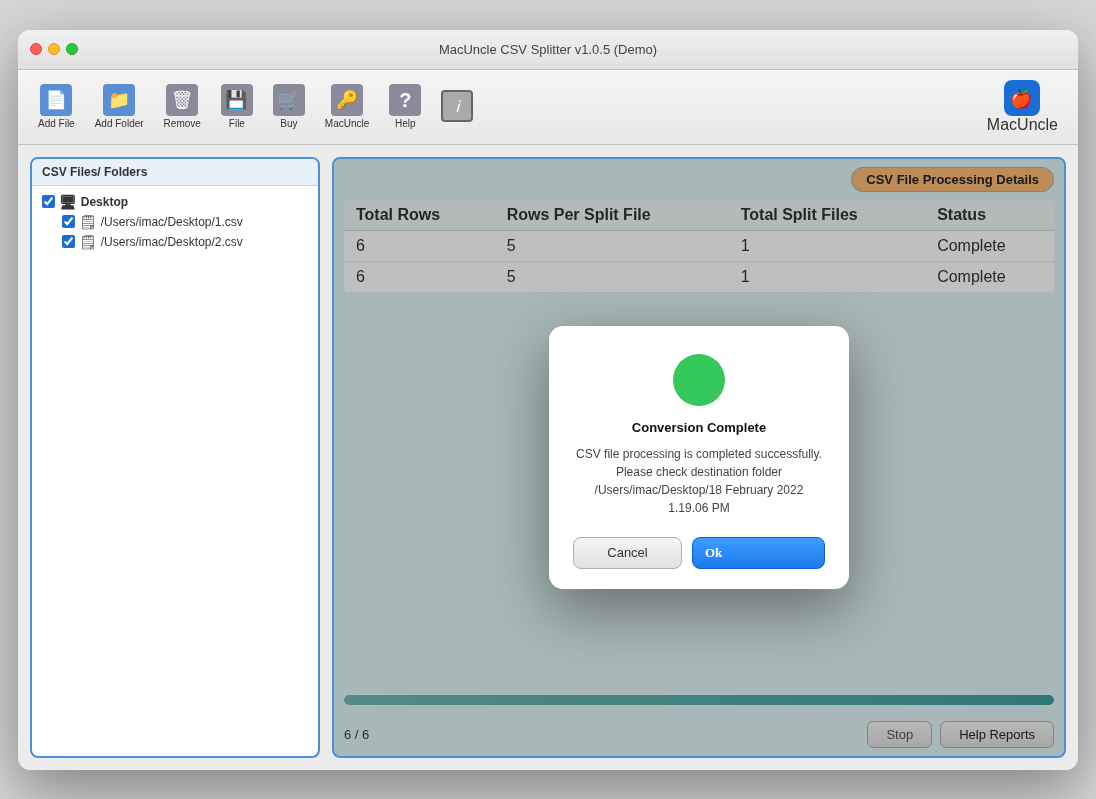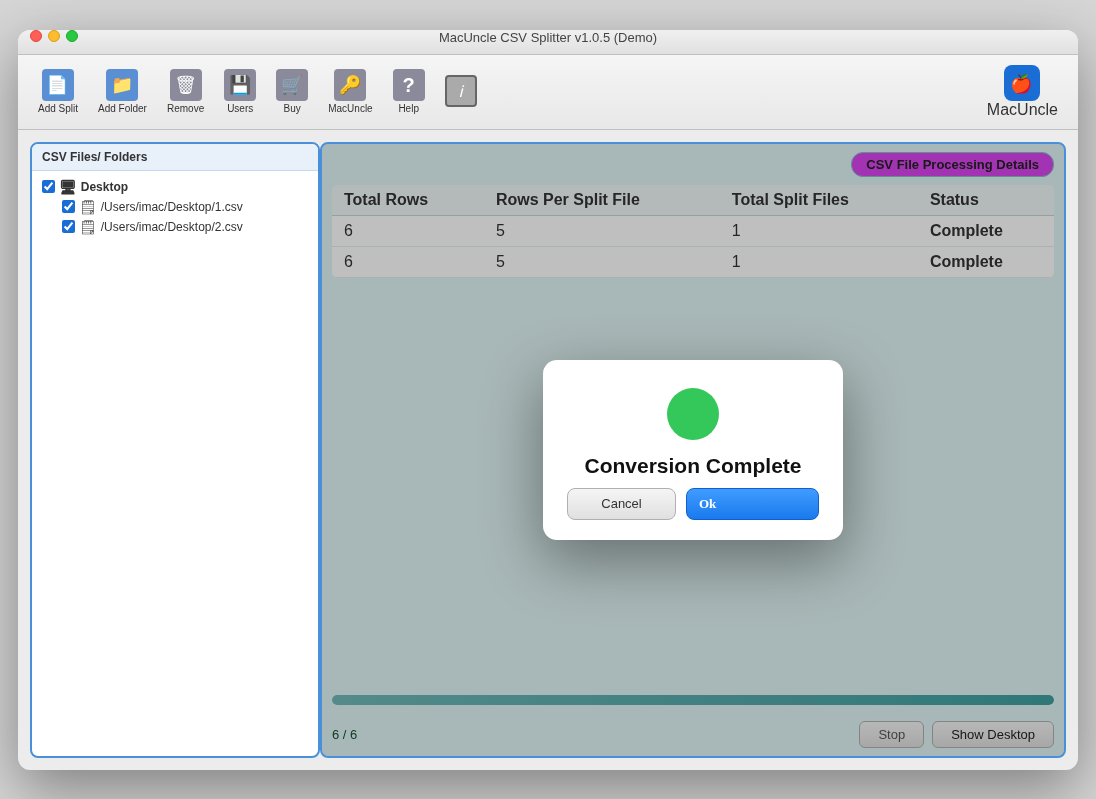--- a/index.html
+++ b/index.html
@@ -22,22 +22,23 @@
       box-shadow: 0 20px 60px rgba(0,0,0,0.4);
       overflow: hidden;
       display: flex;
       flex-direction: column;
       position: relative;
     }
 
     
     .titlebar {
       background: linear-gradient(to bottom, #f0f0f0, #e0e0e0);
-      height: 25px;
-      display: flex;
+      height: 40px;
+      display: flex;
+      align-items: center;
       justify-content: center;
       position: relative;
       border-bottom: 1px solid #c0c0c0;
       flex-shrink: 0;
     }
     .titlebar-buttons {
       position: absolute;
       left: 12px;
       display: flex;
       gap: 6px;
@@ -111,21 +112,21 @@
       font-weight: bold;
     }
     .macuncle-label { font-size: 16px; color: #333; text-align: center; }
 
     
     .main-content {
       display: flex;
       flex: 1;
       overflow: hidden;
       padding: 12px;
-      gap: 0;
+      gap: 12px;
     }
 
     
     .left-panel {
       width: 290px;
       flex-shrink: 0;
       border: 2px solid #4a90d9;
       border-radius: 8px;
       background: white;
       display: flex;
@@ -174,21 +175,21 @@
       position: relative;
     }
 
     
     .processing-header {
       display: flex;
       gap: 8px;
       padding: 8px 10px;
     }
     .processing-title-btn {
-      background: #d946ef;
+      background: #fdba74;
       border: 1px solid #80c0c0;
       border-radius: 12px;
       padding: 4px 14px;
       font-size: 13px;
       font-weight: 600;
       color: #222;
     }
 
     .processing-table {
       margin: 0 10px;
@@ -205,21 +206,21 @@
       text-align: left;
       color: #333;
       font-weight: 600;
       border-bottom: 1px solid #c0d8d8;
     }
     .processing-table td {
       padding: 6px 12px;
       border-bottom: 1px solid #e0eeee;
       color: #333;
     }
-    .status-complete { color: #222; font-weight: bold; }
+    .status-complete { color: #222; }
 
     
     .progress-area {
       margin-top: auto;
       padding: 8px 10px;
     }
     .progress-bar-track {
       height: 10px;
       background: #c0d8d8;
       border-radius: 5px;
@@ -287,21 +288,21 @@
       position: relative;
     }
     .dialog-icon {
       width: 52px;
       height: 52px;
       border-radius: 50%;
       background: #34c759;
       margin-bottom: 14px;
     }
     .dialog-title {
-      font-size: 21px;
+      font-size: 13px;
       font-weight: 700;
       color: #111;
       margin-bottom: 10px;
       text-align: center;
     }
     .dialog-message {
       font-size: 12px;
       color: #444;
       text-align: center;
       line-height: 1.5;
@@ -357,33 +358,33 @@
       <div class="titlebar-btn btn-close"></div>
       <div class="titlebar-btn btn-min"></div>
       <div class="titlebar-btn btn-max"></div>
     </div>
     <span class="titlebar-title">MacUncle CSV Splitter v1.0.5 (Demo)</span>
   </div>
 
   <div class="toolbar">
     <div class="toolbar-item">
       <div class="toolbar-icon icon-add-file">📄</div>
-      <span class="toolbar-label">Add Split</span>
+      <span class="toolbar-label">Add File</span>
     </div>
     <div class="toolbar-item">
       <div class="toolbar-icon icon-add-folder">📁</div>
       <span class="toolbar-label">Add Folder</span>
     </div>
     <div class="toolbar-item">
       <div class="toolbar-icon icon-remove">🗑</div>
       <span class="toolbar-label">Remove</span>
     </div>
     <div class="toolbar-item">
       <div class="toolbar-icon icon-split">💾</div>
-      <span class="toolbar-label">Users</span>
+      <span class="toolbar-label">File</span>
     </div>
     <div class="toolbar-item">
       <div class="toolbar-icon icon-buy">🛒</div>
       <span class="toolbar-label">Buy</span>
     </div>
     <div class="toolbar-item">
       <div class="toolbar-icon icon-activate">🔑</div>
       <span class="toolbar-label">MacUncle</span>
     </div>
     <div class="toolbar-item">
@@ -467,27 +468,28 @@
       <div class="progress-area">
         <div class="progress-bar-track">
           <div class="progress-bar-fill" style="width: 100%"></div>
         </div>
       </div>
 
       <div class="bottom-bar">
         <span class="progress-text">6 / 6</span>
         <div class="bottom-spacer"></div>
         <button class="stop-btn">Stop</button>
-        <button class="show-reports-btn">Show Desktop</button>
+        <button class="show-reports-btn">Help Reports</button>
       </div>
 
       <div class="modal-overlay">
         <div class="dialog">
           <div class="dialog-icon"></div>
           <div class="dialog-title">Conversion Complete</div>
+          <div class="dialog-message">CSV file processing is completed successfully. Please check destination folder /Users/imac/Desktop/18 February 2022 1.19.06 PM</div>
           <div class="dialog-buttons">
             <button class="dialog-cancel">Cancel</button>
             <button class="dialog-ok">Ok</button>
           </div>
         </div>
       </div>
     </div>
   </div>
 </div>
 

